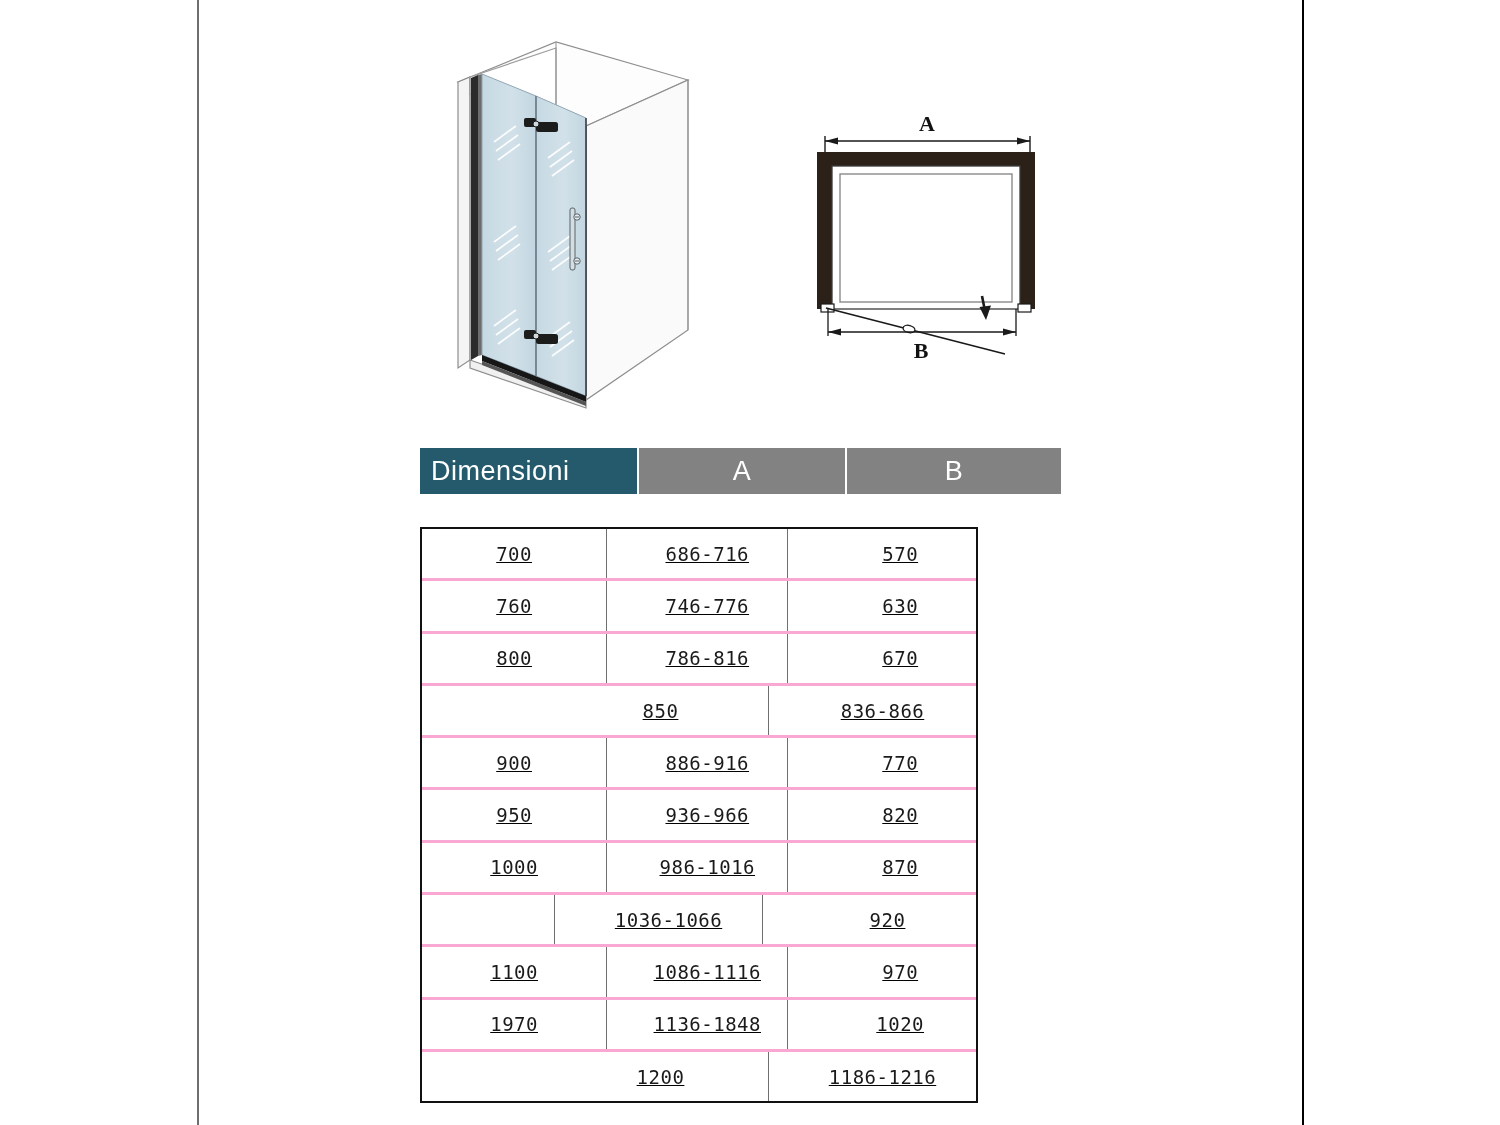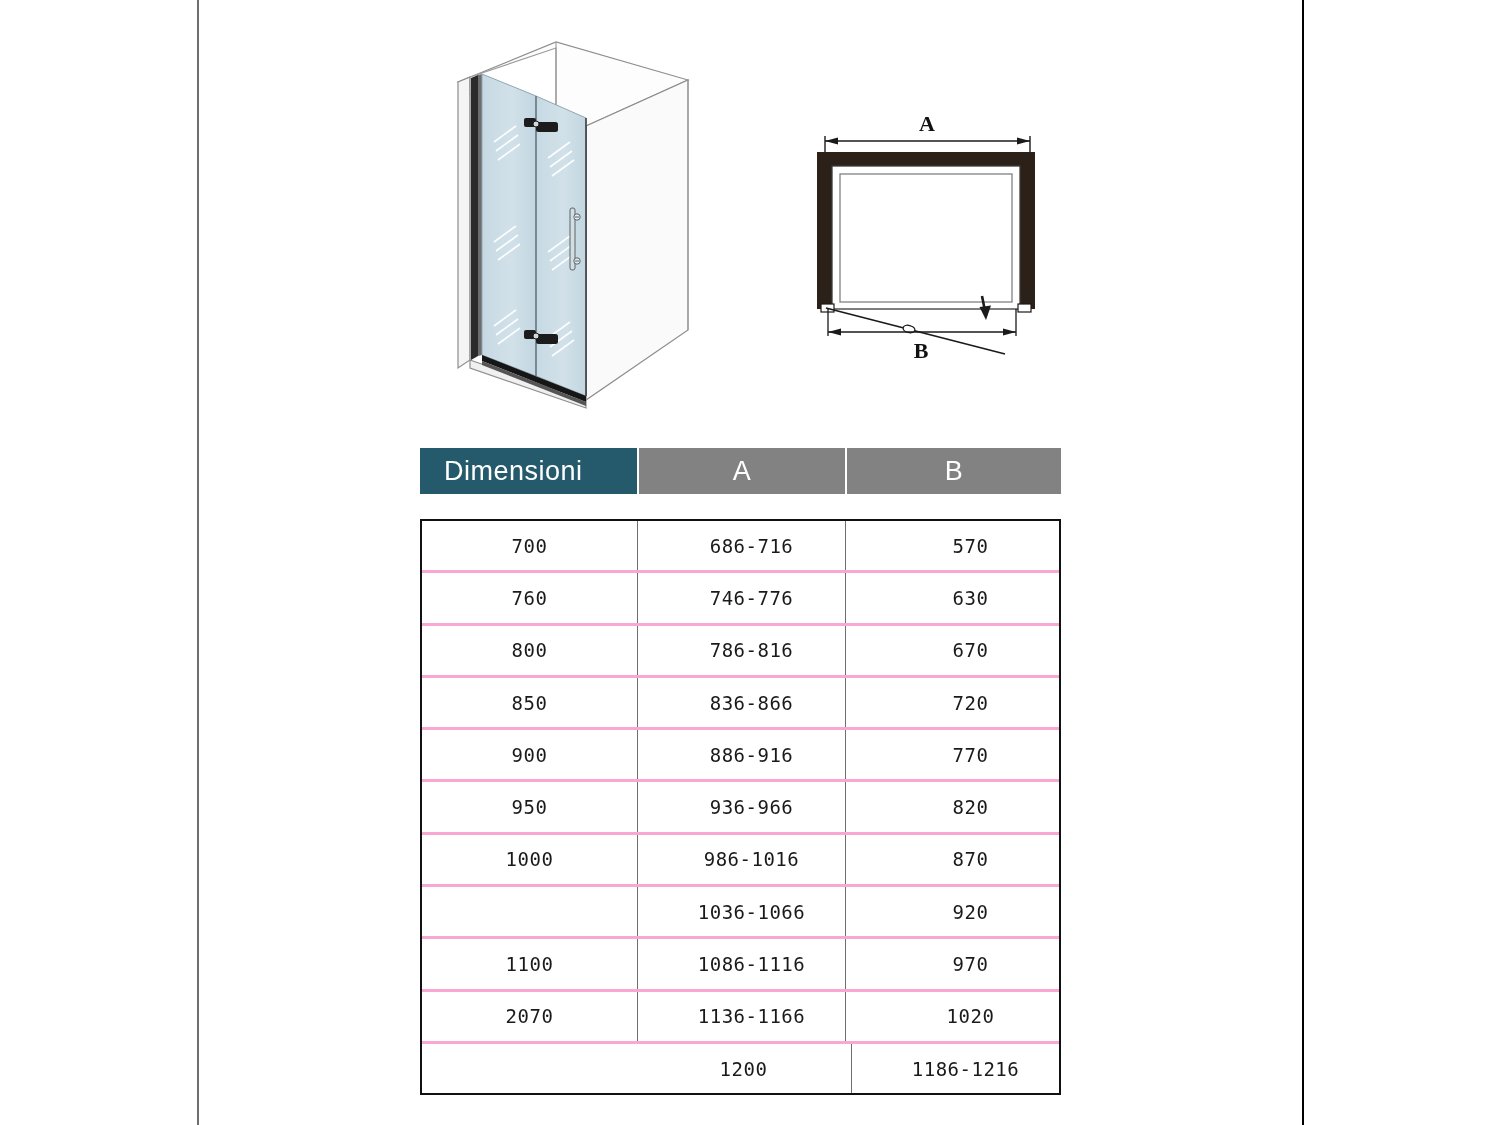--- a/index.html
+++ b/index.html
@@ -64,42 +64,43 @@
     justify-content: center;
     color: #ffffff;
     font-size: 27px;
     letter-spacing: 0.5px;
     box-sizing: border-box;
   }
   .th-dim {
     width: 217px;
     background: #245a6b;
     justify-content: flex-start;
-    padding-left: 24px;
+    padding-left: 11px;
     font-size: 27px;
   }
   .th-a {
     width: 208px;
     background: #828282;
     border-left: 2px solid #ffffff;
   }
   .th-b {
     width: 216px;
     background: #828282;
     border-left: 2px solid #ffffff;
   }
 
   .tbody {
-    margin-top: 25px;
-    width: 641px;
+    margin-top: 33px;
+    width: 558px;
     border-top: 2px solid #111111;
     border-bottom: 2px solid #111111;
     border-left: 2px solid #111111;
     border-right: 2px solid #111111;
     box-sizing: border-box;
+    text-decoration: underline;
   }
   .trow {
     display: flex;
     height: 49.3px;
     align-items: stretch;
   }
   .trow + .trow { border-top: 3px solid #f9a8d4; justify-content: flex-end; }
   .td {
     display: flex;
     align-items: center;
@@ -293,21 +294,20 @@
         <div class="td td-b">630</div>
       </div>
       <div class="trow">
         <div class="td td-dim">800</div>
         <div class="td td-a">786-816</div>
         <div class="td td-b">670</div>
       </div>
       <div class="trow">
         <div class="td td-dim">850</div>
         <div class="td td-a">836-866</div>
-        <div class="td td-b">720</div>
       </div>
       <div class="trow">
         <div class="td td-dim">900</div>
         <div class="td td-a">886-916</div>
         <div class="td td-b">770</div>
       </div>
       <div class="trow">
         <div class="td td-dim">950</div>
         <div class="td td-a">936-966</div>
         <div class="td td-b">820</div>
@@ -320,22 +320,22 @@
       <div class="trow">
         <div class="td td-a">1036-1066</div>
         <div class="td td-b">920</div>
       </div>
       <div class="trow">
         <div class="td td-dim">1100</div>
         <div class="td td-a">1086-1116</div>
         <div class="td td-b">970</div>
       </div>
       <div class="trow">
-        <div class="td td-dim">2070</div>
-        <div class="td td-a">1136-1166</div>
+        <div class="td td-dim">1970</div>
+        <div class="td td-a">1136-1848</div>
         <div class="td td-b">1020</div>
       </div>
       <div class="trow">
         <div class="td td-dim">1200</div>
         <div class="td td-a">1186-1216</div>
       </div>
     </div>
 </div>
 
 </body></html>

